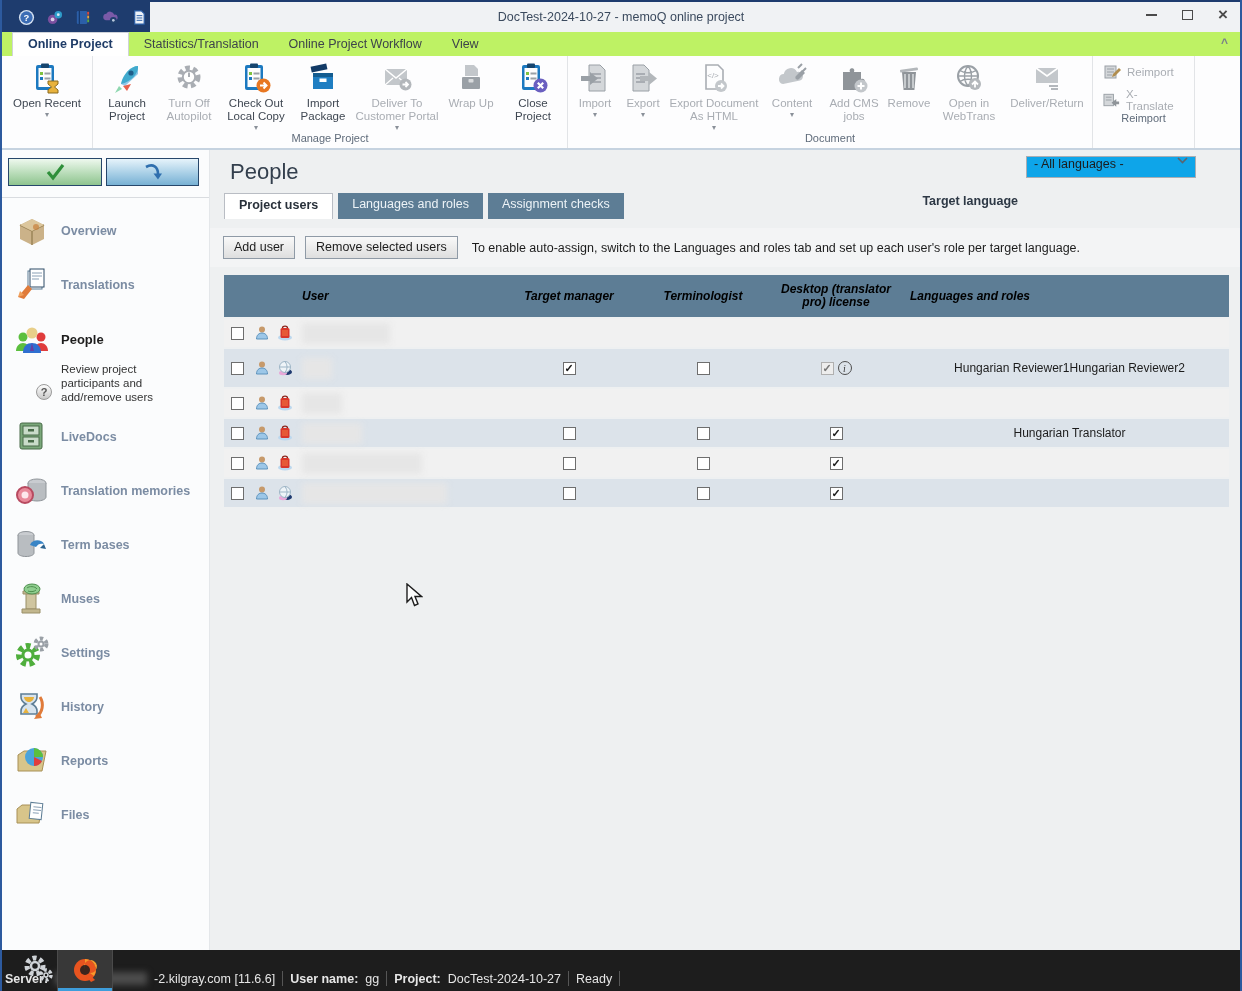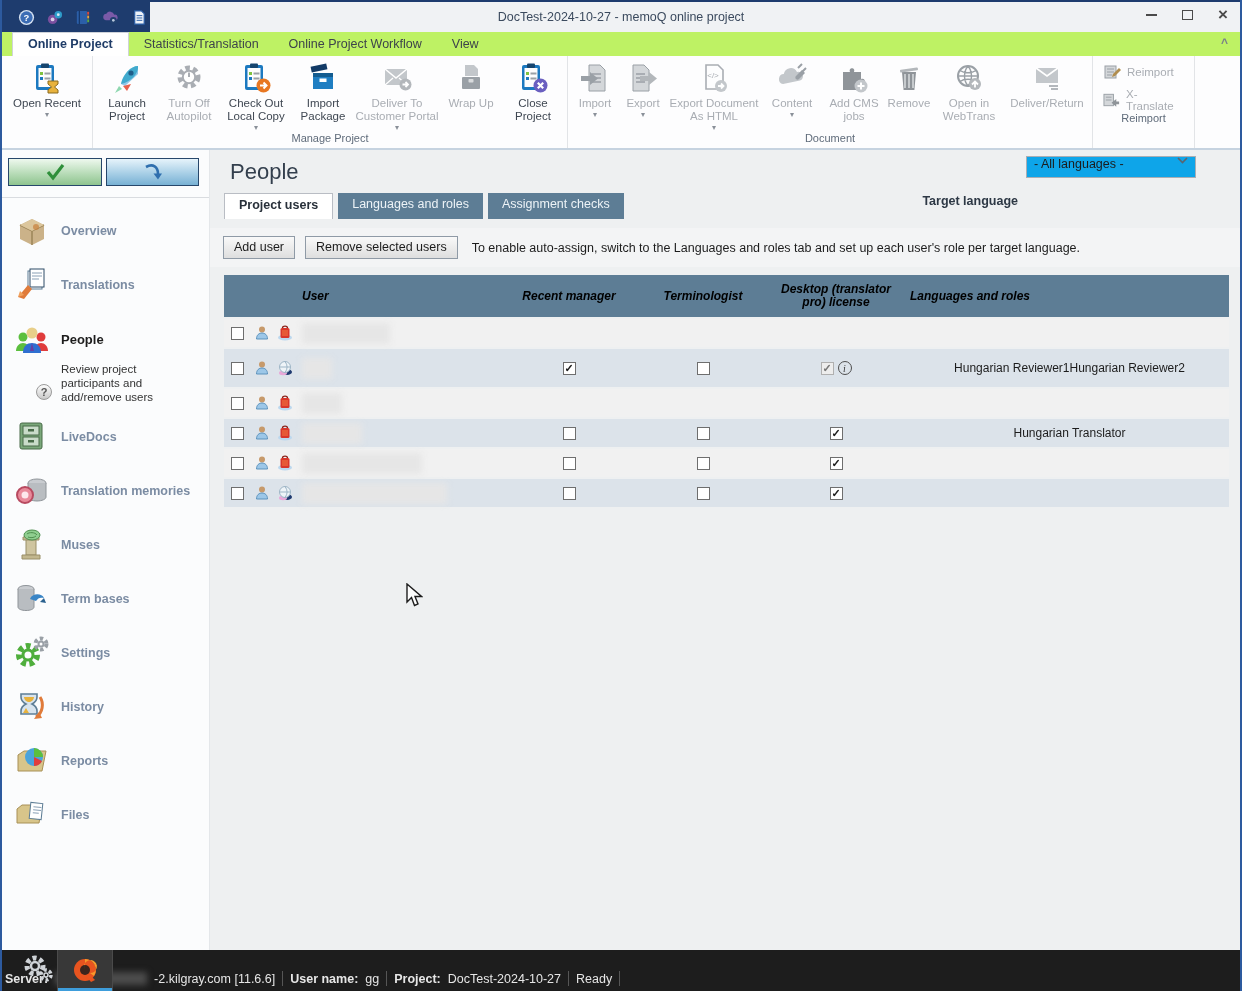--- a/index.html
+++ b/index.html
@@ -421,35 +421,35 @@
     <svg viewBox="0 0 36 36">
         <ellipse cx="23" cy="10" rx="9" ry="4" fill="#c9ccd0" stroke="#8f9499"></ellipse>
         <path d="M14 10v14c0 2.2 4 4 9 4s9-1.8 9-4V10" fill="#b9bdc1" stroke="#8f9499"></path>
         <circle cx="11" cy="22" r="8" fill="#e88a9a" stroke="#b84a60" stroke-width="2"></circle>
         <circle cx="11" cy="22" r="3.5" fill="#fde8ec"></circle>
       </svg>
     <span class="slabel">Translation memories</span>
   </div>
   <div class="sitem">
     <svg viewBox="0 0 36 36">
+        <ellipse cx="12" cy="8" rx="8" ry="3.5" fill="#c9ccd0" stroke="#8f9499"></ellipse>
+        <path d="M4 8v18c0 2 3.5 3.5 8 3.5s8-1.5 8-3.5V8" fill="#b9bdc1" stroke="#8f9499"></path>
+        <path d="M16 18c2-6 12-6 14-1-4-1-6 0-8 3z" fill="#3a85c6"></path>
+        <path d="M30 17l2 5-6-1z" fill="#2b628f"></path>
+      </svg>
+    <span class="slabel">Term bases</span>
+  </div>
+  <div class="sitem">
+    <svg viewBox="0 0 36 36">
         <rect x="12" y="12" width="10" height="16" fill="#cfc5a0" stroke="#9a8f68"></rect>
         <path d="M8 28h18v4H8zM9 10h16v3H9z" fill="#c2b78e" stroke="#9a8f68"></path>
         <ellipse cx="18" cy="8" rx="8" ry="5" fill="#8fce8f" stroke="#4f8f4f"></ellipse>
         <path d="M13 7c2-2 8-2 10 1M14 10c2 1 6 1 8-1" stroke="#4f8f4f" fill="none"></path>
       </svg>
     <span class="slabel">Muses</span>
-  </div>
-  <div class="sitem">
-    <svg viewBox="0 0 36 36">
-        <ellipse cx="12" cy="8" rx="8" ry="3.5" fill="#c9ccd0" stroke="#8f9499"></ellipse>
-        <path d="M4 8v18c0 2 3.5 3.5 8 3.5s8-1.5 8-3.5V8" fill="#b9bdc1" stroke="#8f9499"></path>
-        <path d="M16 18c2-6 12-6 14-1-4-1-6 0-8 3z" fill="#3a85c6"></path>
-        <path d="M30 17l2 5-6-1z" fill="#2b628f"></path>
-      </svg>
-    <span class="slabel">Term bases</span>
   </div>
   <div class="sitem">
     <svg viewBox="0 0 36 36">
         <circle cx="14" cy="20" r="9" fill="none" stroke="#4fae3c" stroke-width="6" stroke-dasharray="4.6 3.4"></circle>
         <circle cx="14" cy="20" r="5" fill="#fff" stroke="#4fae3c" stroke-width="3"></circle>
         <circle cx="27" cy="9" r="5.5" fill="none" stroke="#9aa0a6" stroke-width="4" stroke-dasharray="3.4 2.6"></circle>
         <circle cx="27" cy="9" r="2.5" fill="#fff" stroke="#9aa0a6" stroke-width="2"></circle>
       </svg>
     <span class="slabel">Settings</span>
   </div>
@@ -502,21 +502,21 @@
     <button class="wbtn">Add user</button>
     <button class="wbtn">Remove selected users</button>
     <span class="hint">To enable auto-assign, switch to the Languages and roles tab and set up each user's role per target language.</span>
   </div>
 
   <div class="utable">
     <div class="thead">
       <div><span class="hcb"></span></div>
       <div></div>
       <div class="l">User</div>
-      <div class="c">Recent manager</div>
+      <div class="c">Target manager</div>
       <div class="c">Terminologist</div>
       <div class="c">Desktop (translator pro) license</div>
       <div class="l">Languages and roles</div>
     </div>
 
     <div class="trow norm">
       <div class="cellc">
           <span class="cb cb-unchecked"></span>
         </div>
       <div class="celli">

